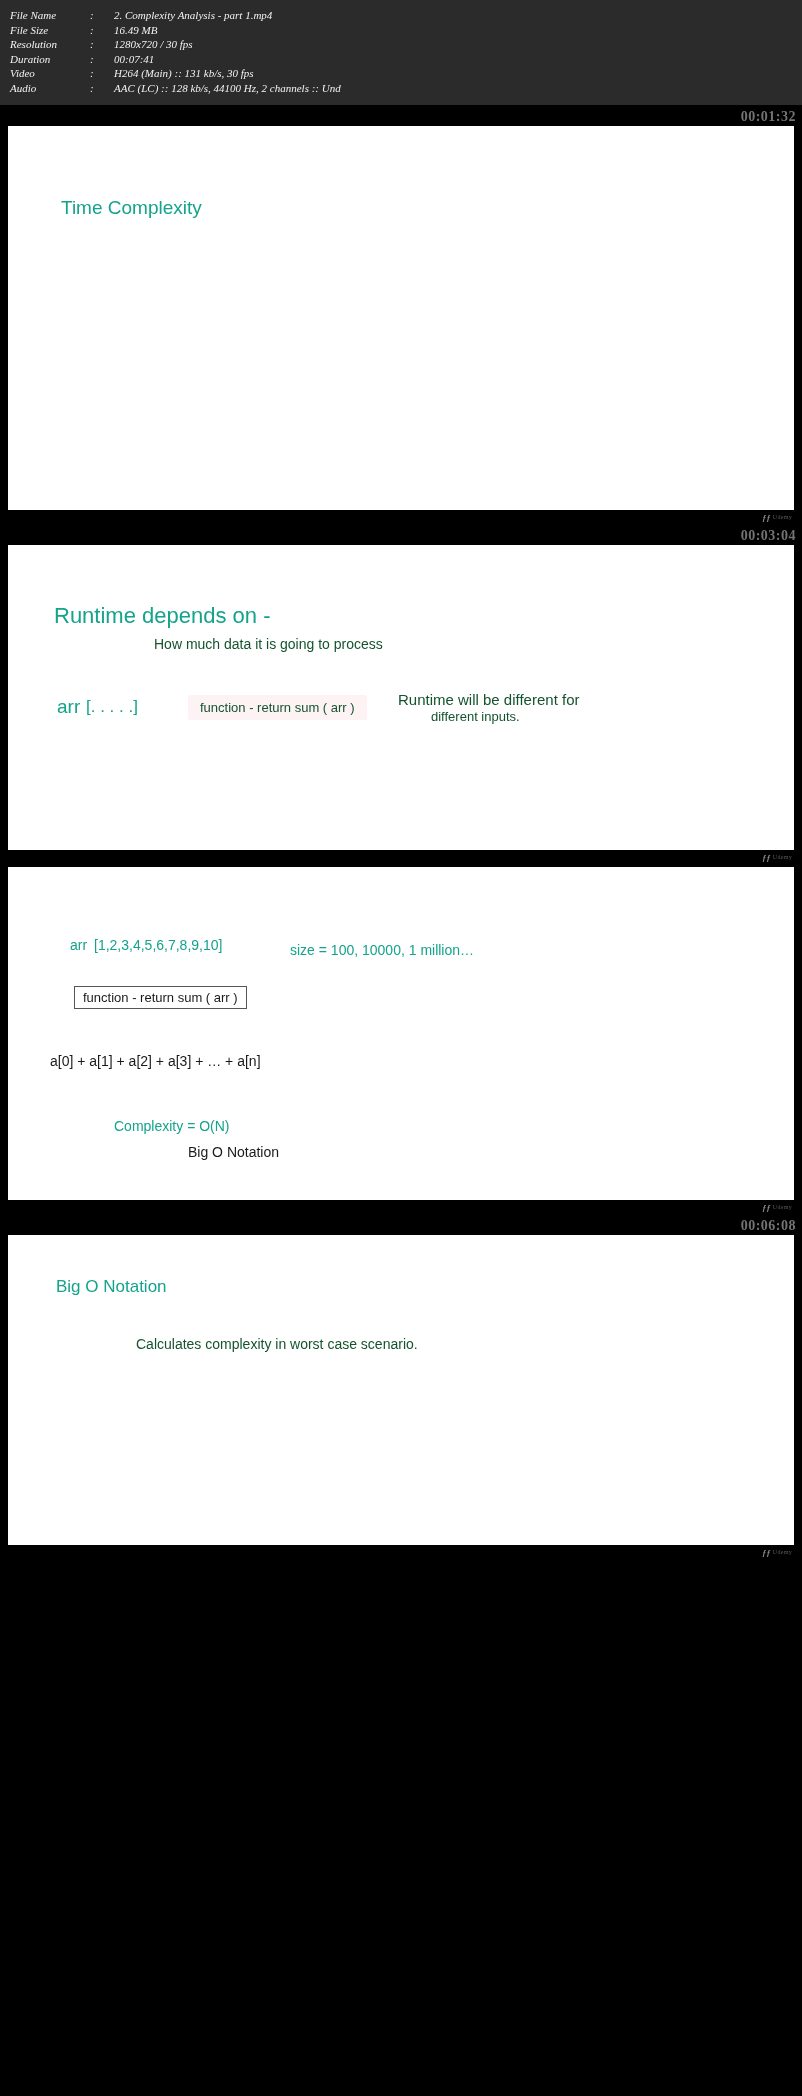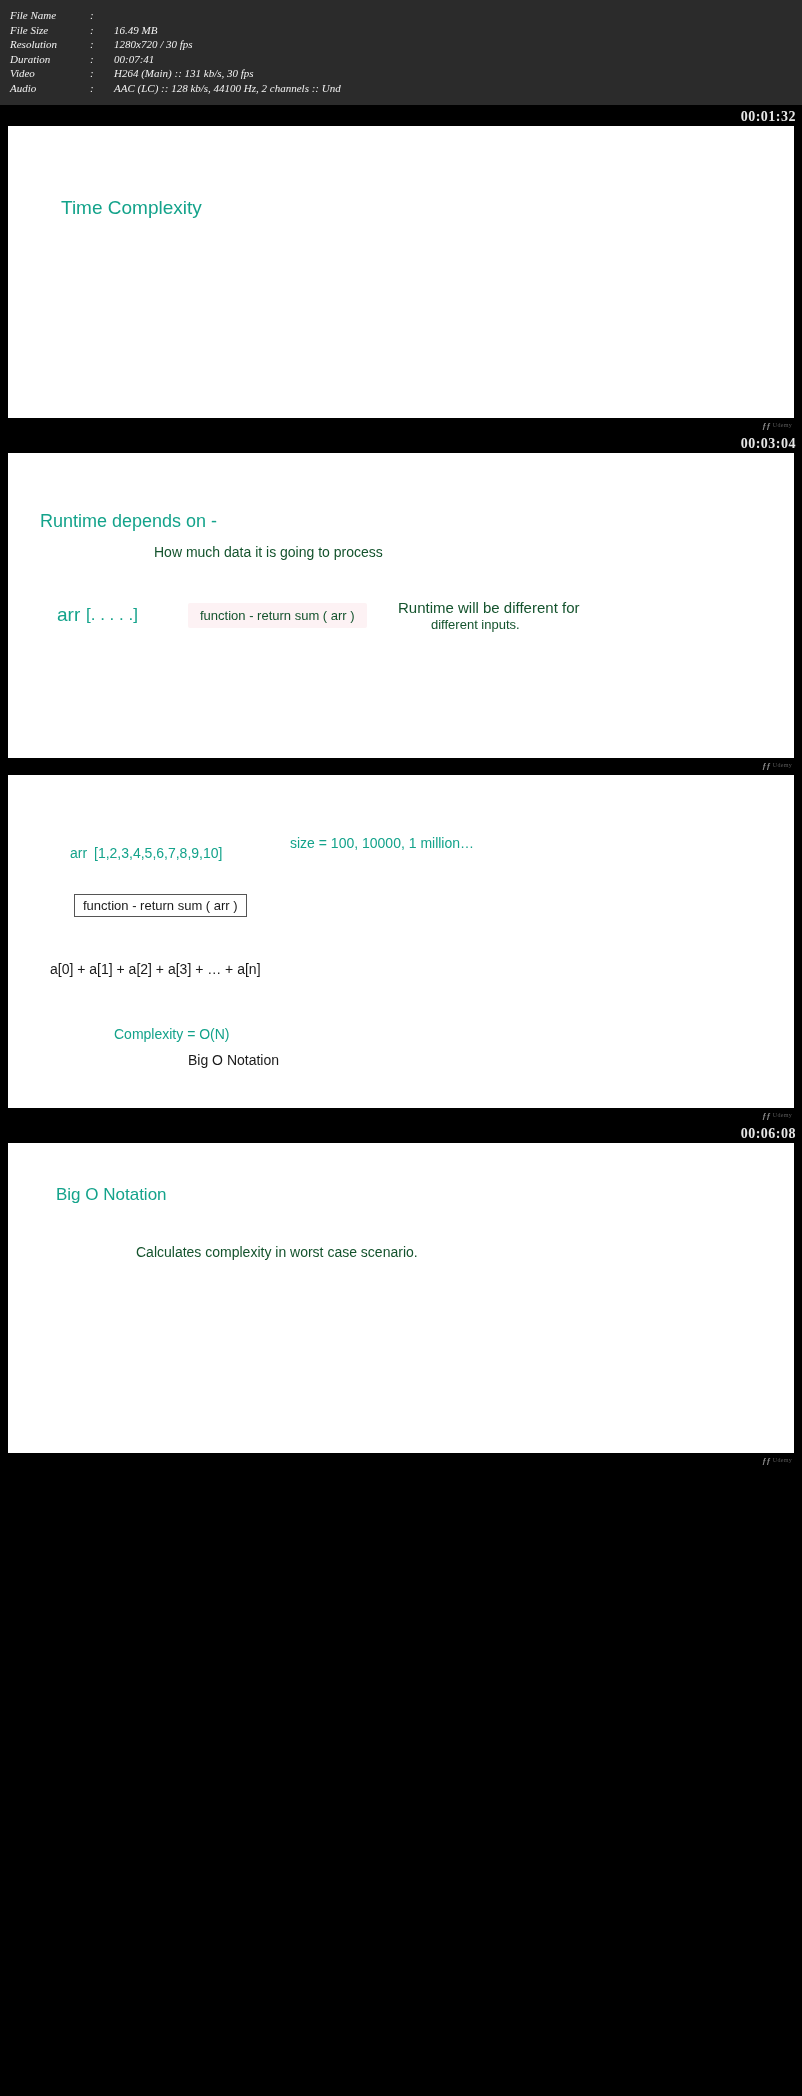--- a/index.html
+++ b/index.html
@@ -54,21 +54,21 @@
   .frame-topbar {
     height: 18px;
     background: #000;
     display: flex;
     align-items: center;
     justify-content: flex-end;
     padding-right: 6px;
     box-sizing: border-box;
   }
   .timecode {
-    color: #e5e5e5;
+    color: #737373;
     font-family: "Liberation Serif", serif;
     font-weight: bold;
     font-size: 14px;
     letter-spacing: 0.5px;
   }
   .frame-body {
     background: #ffffff;
     margin: 0 8px;
     position: relative;
     overflow: hidden;
@@ -110,34 +110,35 @@
     padding: 5px 12px;
     border-radius: 2px;
   }
   .boxed-outline {
     border: 1px solid #555;
     padding: 3px 8px;
     background: #fff;
   }
 
   
-  #frame1 .frame-body { height: 292px; text-decoration: underline; }
+  #frame1 .frame-body { height: 384px; text-decoration: underline; }
   #frame2 .frame-body { height: 305px; }
   #frame3 .frame-body { height: 333px; }
   #frame4 .frame-body { height: 310px; }
 </style>
 </head>
 <body>
 
 <div class="page">
 
   <div class="meta">
     <div class="meta-row">
       <span class="meta-key">File Name</span>
       <span class="meta-colon">:</span>
+      <span class="meta-val">2. Complexity Analysis - part 1.mp4</span>
     </div>
     <div class="meta-row">
       <span class="meta-key">File Size</span>
       <span class="meta-colon">:</span>
       <span class="meta-val">16.49 MB</span>
     </div>
     <div class="meta-row">
       <span class="meta-key">Resolution</span>
       <span class="meta-colon">:</span>
       <span class="meta-val">1280x720 / 30 fps</span>
@@ -173,21 +174,21 @@
       <span class="watermark">Udemy</span>
     </div>
   </div>
 
   <div class="frame" id="frame2">
     <div class="frame-topbar">
       <span class="timecode">00:03:04</span>
     </div>
     <div class="frame-body">
       <div class="slide">
-        <div class="t teal" style="left:32px; top:58px; font-size:18px;">Runtime depends on -</div>
+        <div class="t teal" style="left:46px; top:58px; font-size:22px;">Runtime depends on -</div>
         <div class="t dark" style="left:146px; top:91px; font-size:14px;">How much data it is going to process</div>
 
         <div class="t teal" style="left:49px; top:151px; font-size:19px;">arr</div>
         <div class="t teal" style="left:78px; top:152px; font-size:17px;">[. . . . .]</div>
 
         <div class="t boxed-pink dark" style="left:180px; top:150px; font-size:13px;">function - return sum ( arr )</div>
 
         <div class="t dark" style="left:390px; top:146px; font-size:15px;">Runtime will be different for</div>
         <div class="t dark" style="left:423px; top:164px; font-size:13px;">different inputs.</div>
       </div>
@@ -196,21 +197,21 @@
       <span class="wm-mark">ƒƒ</span>
       <span class="watermark">Udemy</span>
     </div>
   </div>
 
   <div class="frame" id="frame3">
     <div class="frame-body">
       <div class="slide">
         <div class="t teal" style="left:62px; top:70px; font-size:14px;">arr</div>
         <div class="t teal" style="left:86px; top:70px; font-size:14px;">[1,2,3,4,5,6,7,8,9,10]</div>
-        <div class="t teal" style="left:282px; top:60px; font-size:14px;text-align:right;">size = 100, 10000, 1 million…</div>
+        <div class="t teal" style="left:282px; top:75px; font-size:14px;text-align:right;">size = 100, 10000, 1 million…</div>
 
         <div class="t boxed-outline black" style="left:66px; top:119px; font-size:13px;">function - return sum ( arr )</div>
 
         <div class="t black" style="left:42px; top:186px; font-size:14px;">a[0] + a[1] + a[2] + a[3] + … + a[n]</div>
 
         <div class="t teal" style="left:106px; top:251px; font-size:14px;">Complexity = O(N)</div>
         <div class="t black" style="left:180px; top:277px; font-size:14px;">Big O Notation</div>
       </div>
     </div>
     <div class="frame-bottombar">

